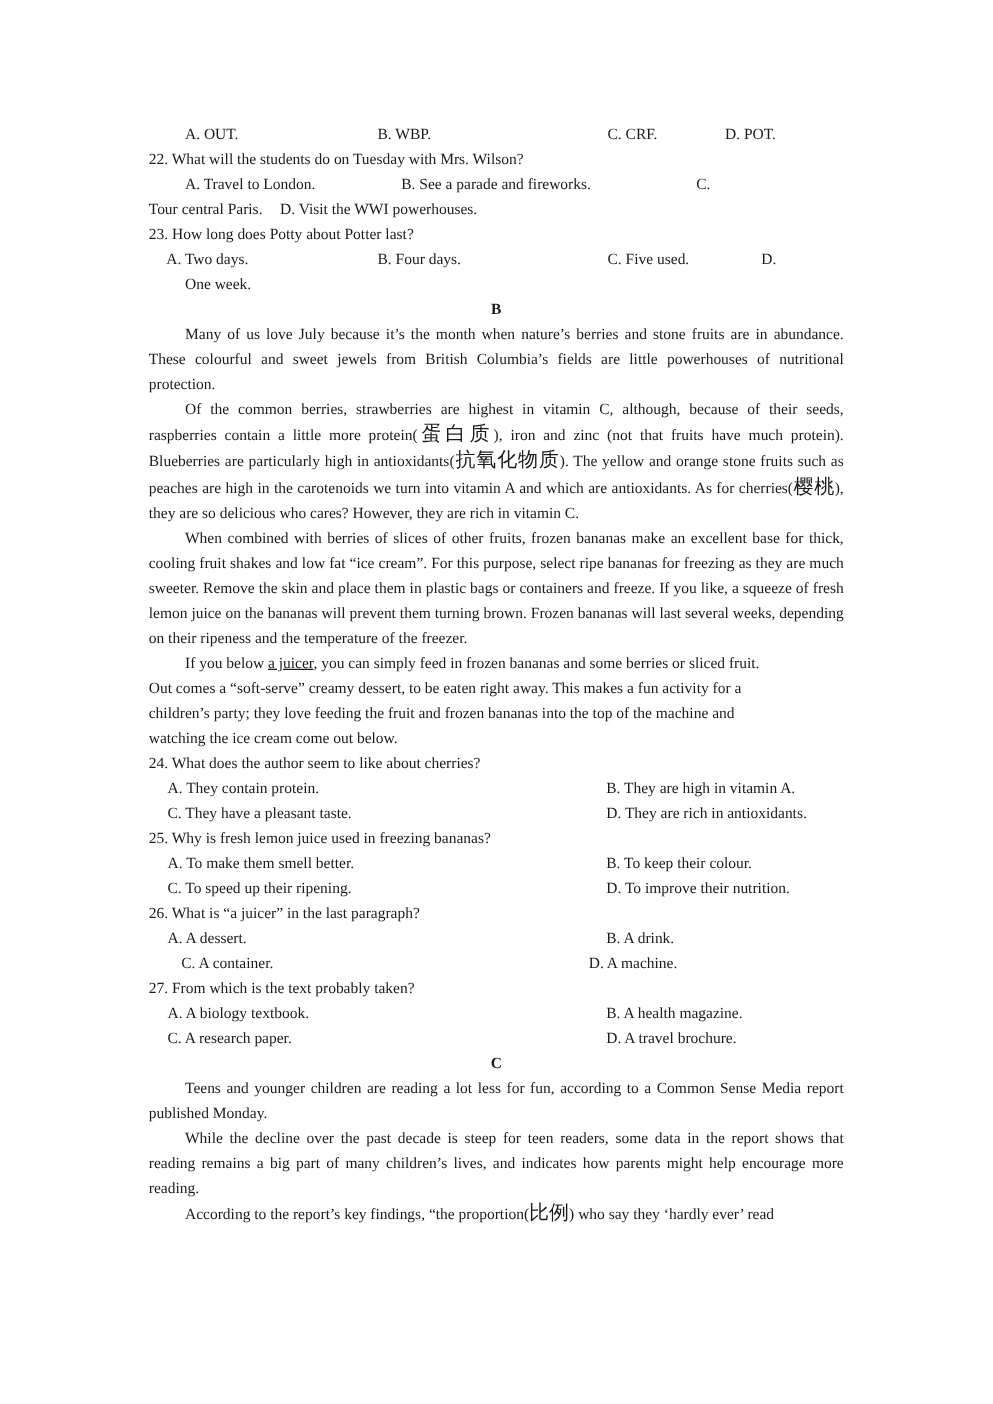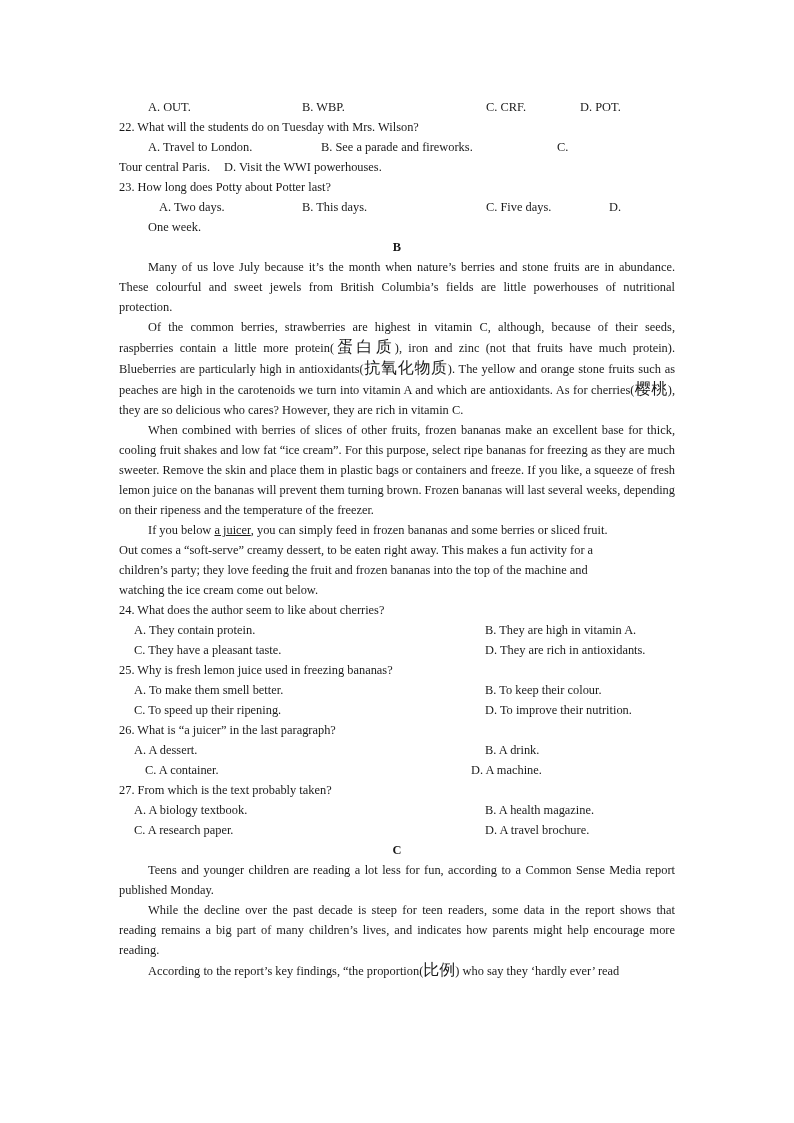--- a/index.html
+++ b/index.html
@@ -39,23 +39,23 @@
     <span style="left:202px">B. See a parade and fireworks.</span>
     <span style="left:438px">C.</span>
   </div>
   <div class="opt4">
     <span style="left:0px">Tour central Paris.</span>
     <span style="left:105px">D. Visit  the WWI powerhouses.</span>
   </div>
 
   <div class="line">23. How long does Potty about Potter last?</div>
   <div class="opt4">
-    <span style="left:40px">A. Two days.</span>
-    <span style="left:183px">B. This days.</span>
-    <span style="left:367px">C. Five days.</span>
+    <span style="left:14px">A. Two days.</span>
+    <span style="left:183px">B. Four days.</span>
+    <span style="left:367px">C. Five used.</span>
     <span style="left:490px">D.</span>
   </div>
   <div class="opt4">
     <span style="left:29px">One week.</span>
   </div>
 
   <div class="heading">B</div>
   <p class="para">Many of us love July because it’s the month when nature’s berries and stone fruits are in abundance. These colourful and sweet jewels from British Columbia’s fields are little powerhouses of nutritional protection.</p>
   <p class="para"><span>Of the common berries, strawberries are highest in vitamin C, although, because of their seeds, raspberries contain a little more protein(</span><span class="cn">蛋白质</span><span>), iron and zinc (not that fruits have much protein). Blueberries are particularly high in antioxidants(</span><span class="cn">抗氧化物质</span><span>). The yellow and orange stone fruits such as peaches are high in the carotenoids we turn into vitamin A and which are antioxidants. As for cherries(</span><span class="cn">樱桃</span><span>), they are so delicious who cares? However, they are rich in vitamin C.</span></p>
   <p class="para">When combined with berries of slices of other fruits, frozen bananas make an excellent base for thick, cooling fruit shakes and low fat “ice cream”. For this purpose, select ripe bananas for freezing as they are much sweeter. Remove the skin and place them in plastic bags or containers and freeze. If you like, a squeeze of fresh lemon juice on the bananas will prevent them turning brown. Frozen bananas will last several weeks, depending on their ripeness and the temperature of the freezer.</p>

